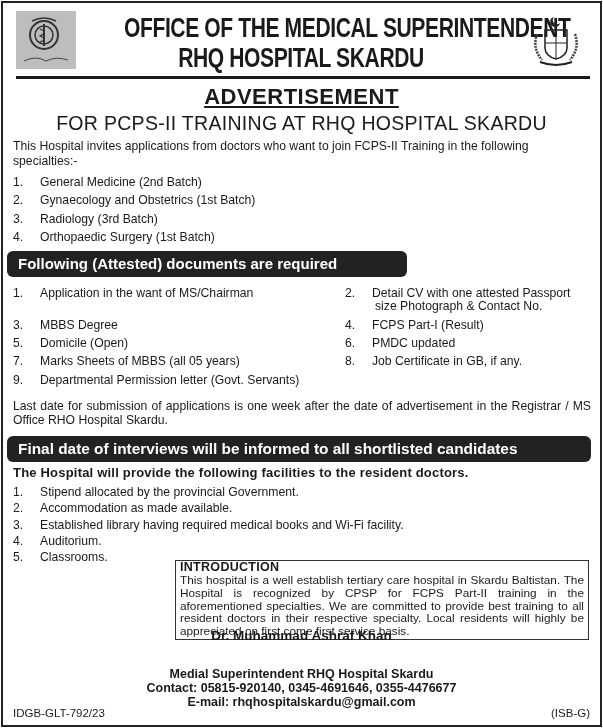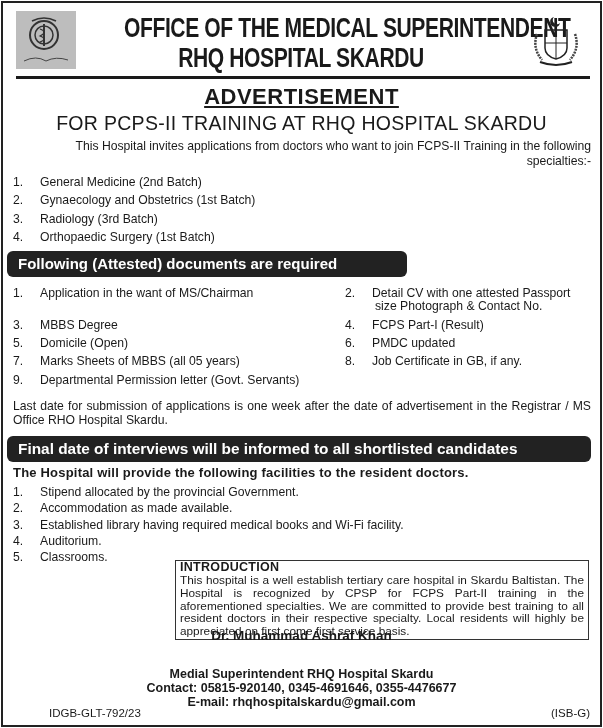--- a/index.html
+++ b/index.html
@@ -9,33 +9,33 @@
   .logo-left { position: absolute; left: 2px; top: 1px; width: 60px; height: 58px; background: #bdbdbd; }
   .logo-right { position: absolute; right: 4px; top: 4px; width: 56px; height: 56px; }
   .hdr-title { position: absolute; left: 60px; right: 60px; text-align: center; font-weight: bold; letter-spacing: -0.5px; }
   .hdr-t1 { top: 3px; font-size: 27px; transform: scaleX(0.78); transform-origin: center; white-space: nowrap; }
   .hdr-t2 { top: 33px; font-size: 27px; transform: scaleX(0.78); transform-origin: center; white-space: nowrap; }
   .rule { position: absolute; left: 16px; top: 76px; width: 574px; height: 3px; background: #1a1a1a; }
   .ad-title { position: absolute; left: 0; width: 603px; top: 84px; text-align: center; font-weight: bold; font-size: 22px; }
   .ad-title span { text-decoration: underline; text-underline-offset: 2px; letter-spacing: 0.5px; }
   .ad-sub { position: absolute; left: 0; width: 603px; top: 112px; text-align: center; font-weight: normal; font-size: 19.5px; letter-spacing: 0.3px; }
   .p { position: absolute; font-size: 12.2px; line-height: 15px; }
-  .intro-par { left: 13px; top: 139px; width: 578px; text-align: right; }
+  .intro-par { left: 13px; top: 139px; width: 578px; }
   .li { position: absolute; font-size: 12.2px; line-height: 14px; white-space: nowrap; }
   .li .n { position: absolute; left: 0; }
   .li .t { position: absolute; left: 27px; }
   .bar { position: absolute; background: #222; color: #fff; font-weight: bold; border-radius: 6px; padding-left: 11px; box-sizing: border-box; }
   .bar1 { left: 7px; top: 251px; width: 400px; height: 26px; font-size: 15px; line-height: 26px; }
   .bar2 { left: 7px; top: 436px; width: 584px; height: 26px; font-size: 15.4px; line-height: 26px; }
   .fac-h { position: absolute; left: 13px; top: 465px; font-weight: bold; font-size: 13px; letter-spacing: 0.2px; }
   .intro-box { position: absolute; left: 175px; top: 560px; width: 414px; height: 80px; border: 1.5px solid #333; box-sizing: border-box; padding: 0 4px; }
   .intro-box .h { font-weight: 900; font-size: 12.5px; line-height: 13px; letter-spacing: 0.3px; }
   .intro-box .b { font-size: 11.8px; line-height: 12.8px; text-align: justify; }
   .sig { position: absolute; left: 0; width: 603px; text-align: center; font-weight: bold; }
-  .footer-l { position: absolute; left: 13px; top: 707px; font-size: 11.5px; margin-left: 36px; }
+  .footer-l { position: absolute; left: 13px; top: 707px; font-size: 11.5px; }
   .footer-r { position: absolute; right: 13px; top: 707px; font-size: 11.5px; }
 </style>
 </head>
 <body>
 
 <div class="frame"></div>
 
 <div class="header">
   <div class="logo-left">
     <svg width="60" height="58" viewBox="0 0 60 58">

